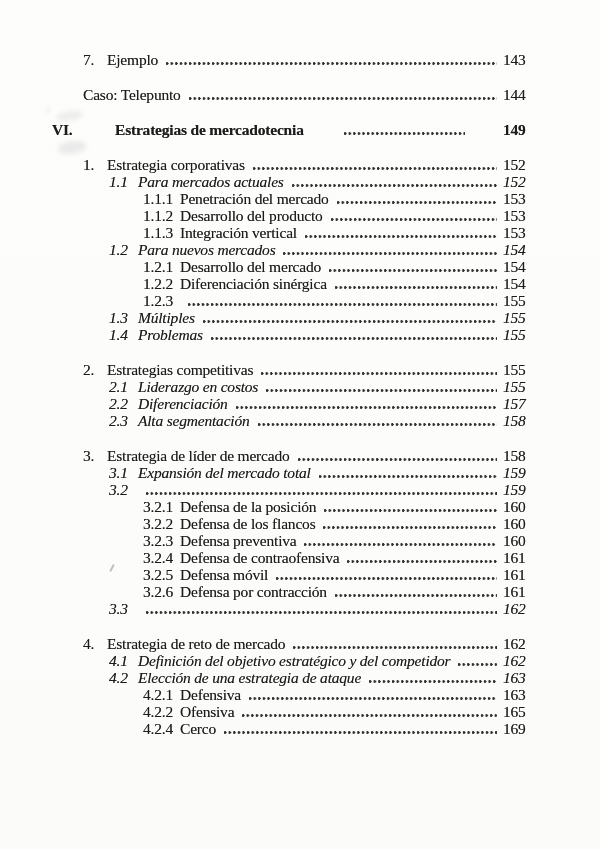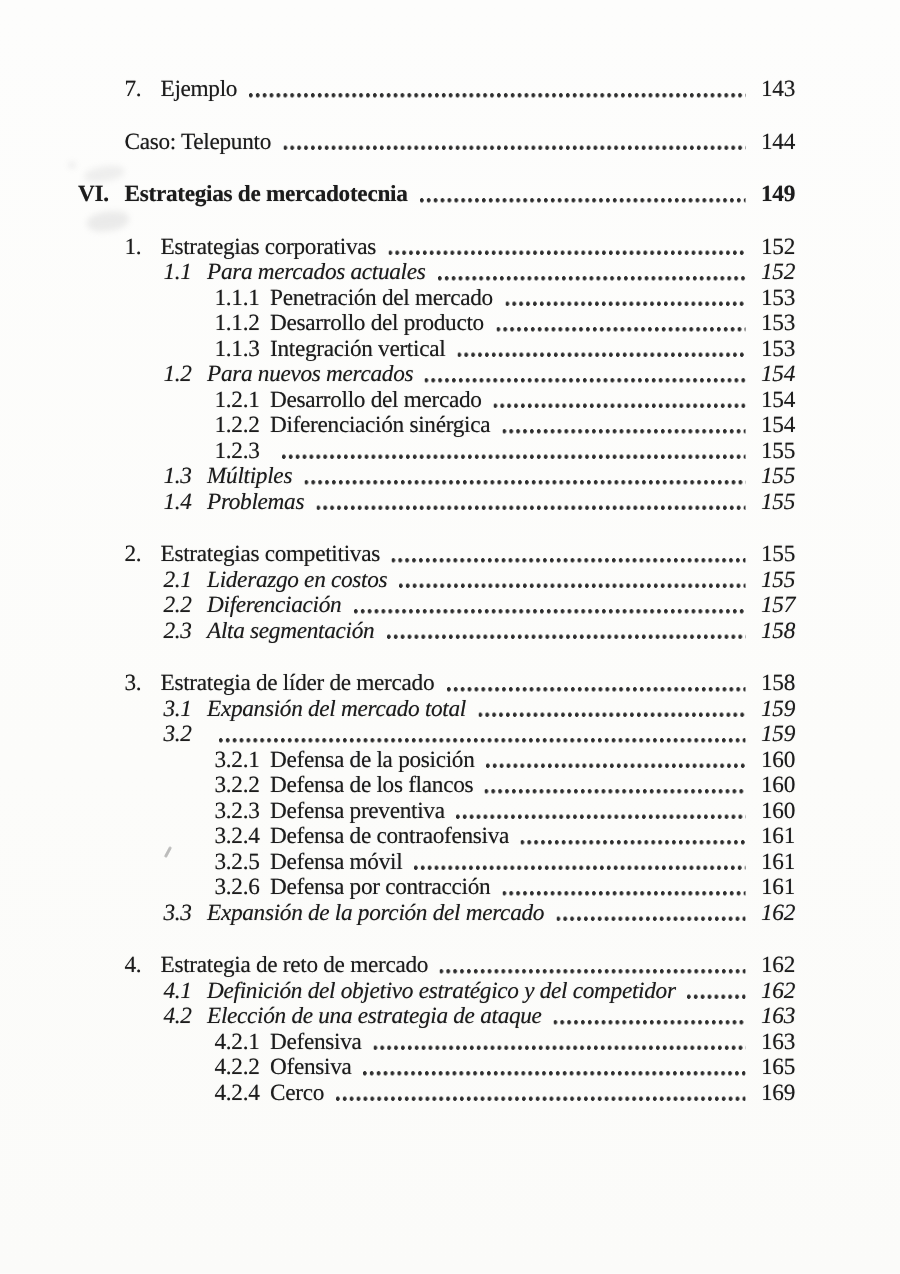--- a/index.html
+++ b/index.html
@@ -23,38 +23,38 @@
   .row {
     display: flex;
     align-items: baseline;
     line-height: 17px;
     font-size: 15.5px;
     letter-spacing: -0.2px;
     white-space: nowrap;
     text-shadow: 0 0 0.5px rgba(25,25,25,0.55);
   }
   .row.gap { margin-top: 18px; }
-  .row.bold { font-weight: bold; }
+  .row.bold { font-weight: bold; gap: 32px; }
   .num { flex: none; }
   .lv0 .num { width: 31px; }
   .lv1 { padding-left: 31px; } .lv1 .num { width: 24px; }
   .lv2 { padding-left: 57px; font-style: italic; } .lv2 .num { width: 29px; }
   .lv3 { padding-left: 91px; } .lv3 .num { width: 37px; }
   .label { flex: none; }
   .leader {
     flex: 1 1 6px;
     min-width: 6px;
     height: 2.6px;
     align-self: flex-end;
     margin: 0 6px 3px 8px;
     background-image: radial-gradient(circle at 1.2px 1.3px, #2e2e2e 1.05px, rgba(0,0,0,0) 1.45px);
     background-size: 4.6px 2.6px;
     background-repeat: repeat-x;
   }
-  .page-num { flex: none; min-width: 27px; text-align: right; }
+  .page-num { flex: none; min-width: 27px; text-align: left; }
   
   .artifact {
     position: absolute;
     background: #8f8f92;
     border-radius: 45%;
     filter: blur(2px);
   }
   .a1 { left: 56px; top: 111px; width: 27px; height: 10px; opacity: 0.13; transform: rotate(-9deg); }
   .a2 { left: 58px; top: 141px; width: 28px; height: 13px; opacity: 0.16; transform: rotate(-8deg); }
   .a3 { left: 111px; top: 564px; width: 2px; height: 8px; opacity: 0.45; filter: blur(0.4px);
@@ -83,21 +83,21 @@
     <span class="page-num">144</span>
   </div>
       <div class="row lv0 gap bold">
     <span class="num">VI.</span>
     <span class="label">Estrategias de mercadotecnia</span>
     <span class="leader"></span>
     <span class="page-num">149</span>
   </div>
       <div class="row lv1 gap">
     <span class="num">1.</span>
-    <span class="label">Estrategias corporativas</span>
+    <span class="label">Estrategia corporativas</span>
     <span class="leader"></span>
     <span class="page-num">152</span>
   </div>
       <div class="row lv2">
     <span class="num">1.1</span>
     <span class="label">Para mercados actuales</span>
     <span class="leader"></span>
     <span class="page-num">152</span>
   </div>
       <div class="row lv3">
@@ -225,21 +225,20 @@
     <span class="page-num">161</span>
   </div>
       <div class="row lv3">
     <span class="num">3.2.6</span>
     <span class="label">Defensa por contracción</span>
     <span class="leader"></span>
     <span class="page-num">161</span>
   </div>
       <div class="row lv2">
     <span class="num">3.3</span>
-    <span class="label">Expansión de la porción del mercado</span>
     <span class="leader"></span>
     <span class="page-num">162</span>
   </div>
       <div class="row lv1 gap">
     <span class="num">4.</span>
     <span class="label">Estrategia de reto de mercado</span>
     <span class="leader"></span>
     <span class="page-num">162</span>
   </div>
       <div class="row lv2">

